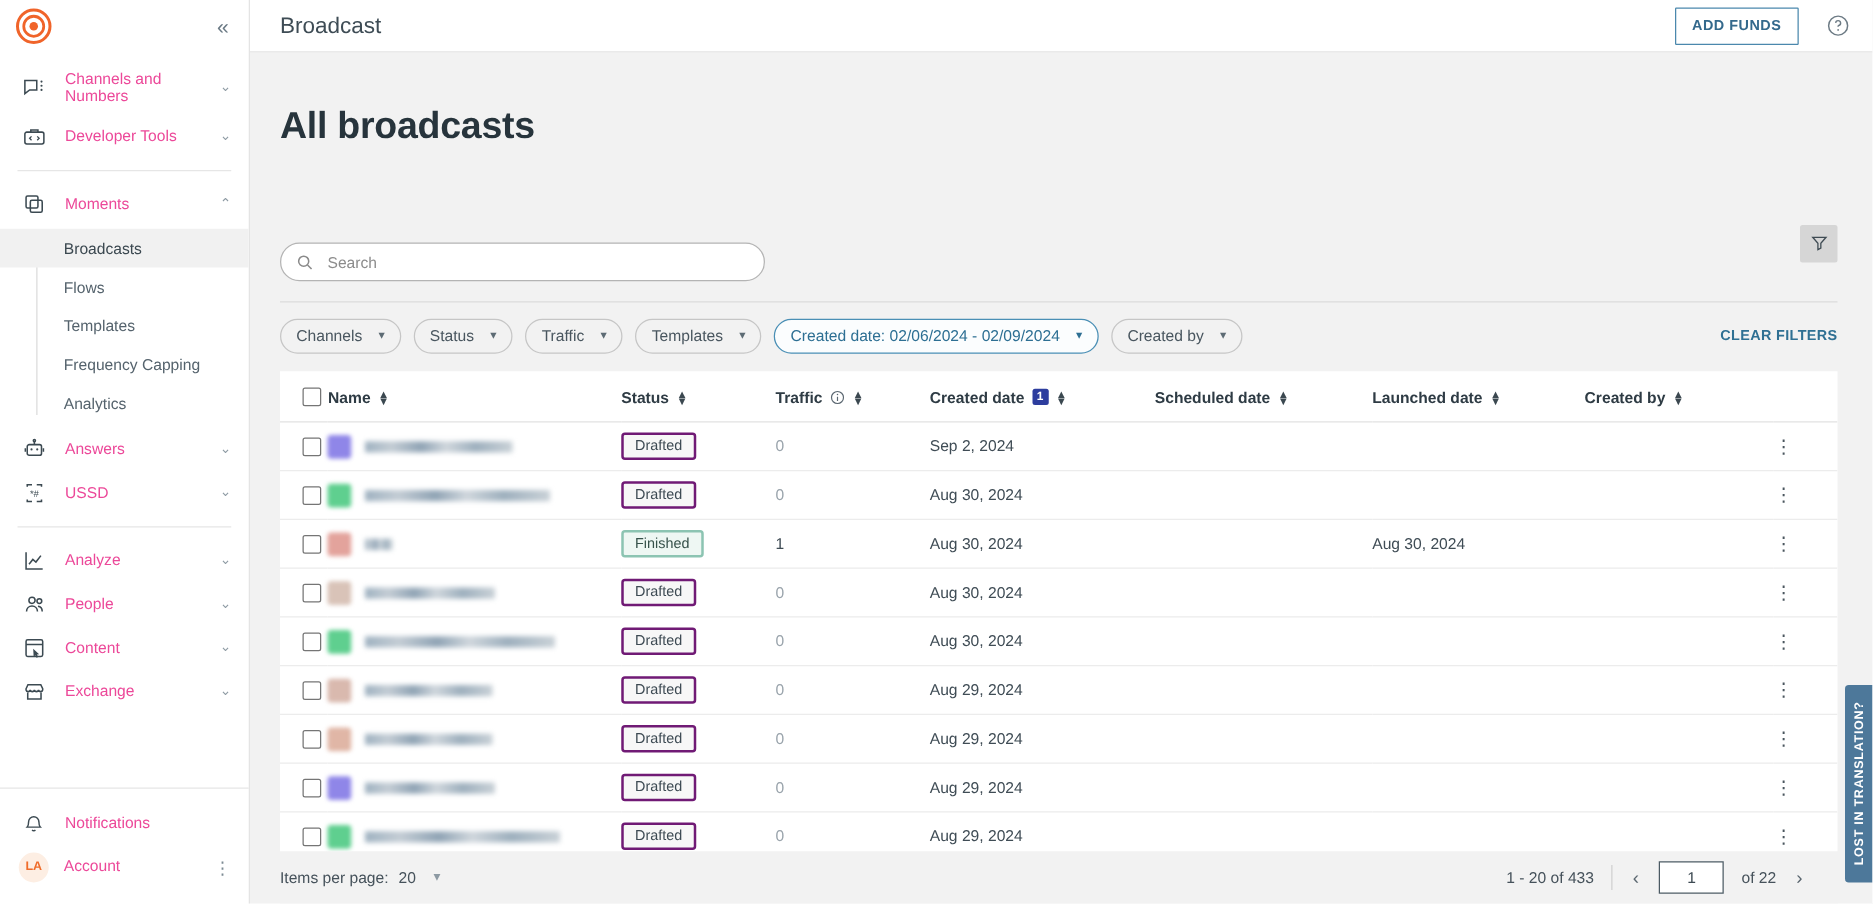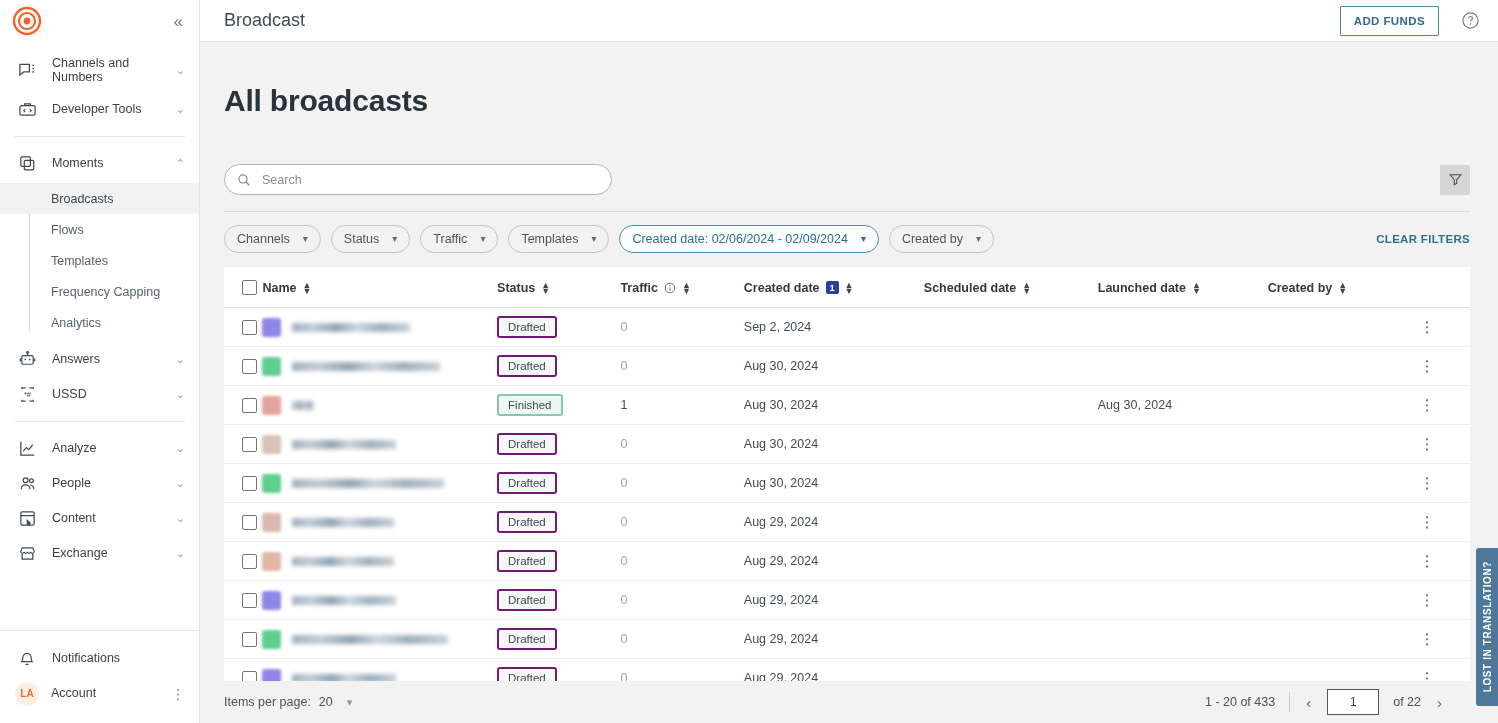--- a/index.html
+++ b/index.html
@@ -34,21 +34,21 @@
     padding: 0 14px 0 16px; cursor: pointer; position: relative;
   }
   .sb-item.tall { height: 44px; }
   .sb-ico {
     width: 22px; height: 22px; flex: 0 0 22px;
     margin-right: 14px; color: #3c4a52;
     display: flex; align-items: center; justify-content: center;
   }
   .sb-ico svg { display: block; }
   .sb-label {
-    font-size: 12.5px; color: #404040; line-height: 1.15; flex: 1;
+    font-size: 12.5px; color: #ec4899; line-height: 1.15; flex: 1;
   }
   .chev { color: #8d9aa3; font-size: 11px; line-height: 1; margin-left: 6px; }
   .sb-div { height: 1px; background: #e6e6e6; margin: 9px 14px 9px 14px; }
   .sub-wrap { position: relative; margin: 2px 0 4px 0; }
   .sub-wrap::before {
     content:""; position:absolute; left:29px; top:2px; bottom:6px; width:1px; background:#dcdcdc;
   }
   .sub-item {
     height: 31px; display: flex; align-items: center;
     padding-left: 51px; font-size: 12.5px; color: #55636d; cursor: pointer;
@@ -90,21 +90,21 @@
   .btn-primary {
     margin-left: auto; background: #2b6e8f; color: #fff;
     font-size: 11.5px; font-weight: bold; letter-spacing: .5px;
     padding: 11px 16px; border: none; cursor: pointer; border-radius: 1px;
   }
 
   
   .search-row { display: flex; align-items: center; padding-bottom: 16px; }
   .search-box {
     width: 388px; height: 31px; border: 1px solid #b4b4b4; background: #fff;
-    border-radius: 16px; display: flex; align-items: center; padding: 0 12px;
+    border-radius: 16px; display: flex; align-items: center; padding: 0 12px; margin-top: 30px;
   }
   .search-box svg { color: #8a8a8a; flex: 0 0 auto; }
   .search-input {
     border: none; outline: none; background: transparent;
     font-size: 12.5px; color: #44505a; margin-left: 9px; width: 100%;
     font-family: "Liberation Sans", sans-serif;
   }
   .search-input::placeholder { color: #8c8c8c; }
   .funnel-btn {
     margin-left: auto; width: 30px; height: 30px; background: #d6d6d6;

